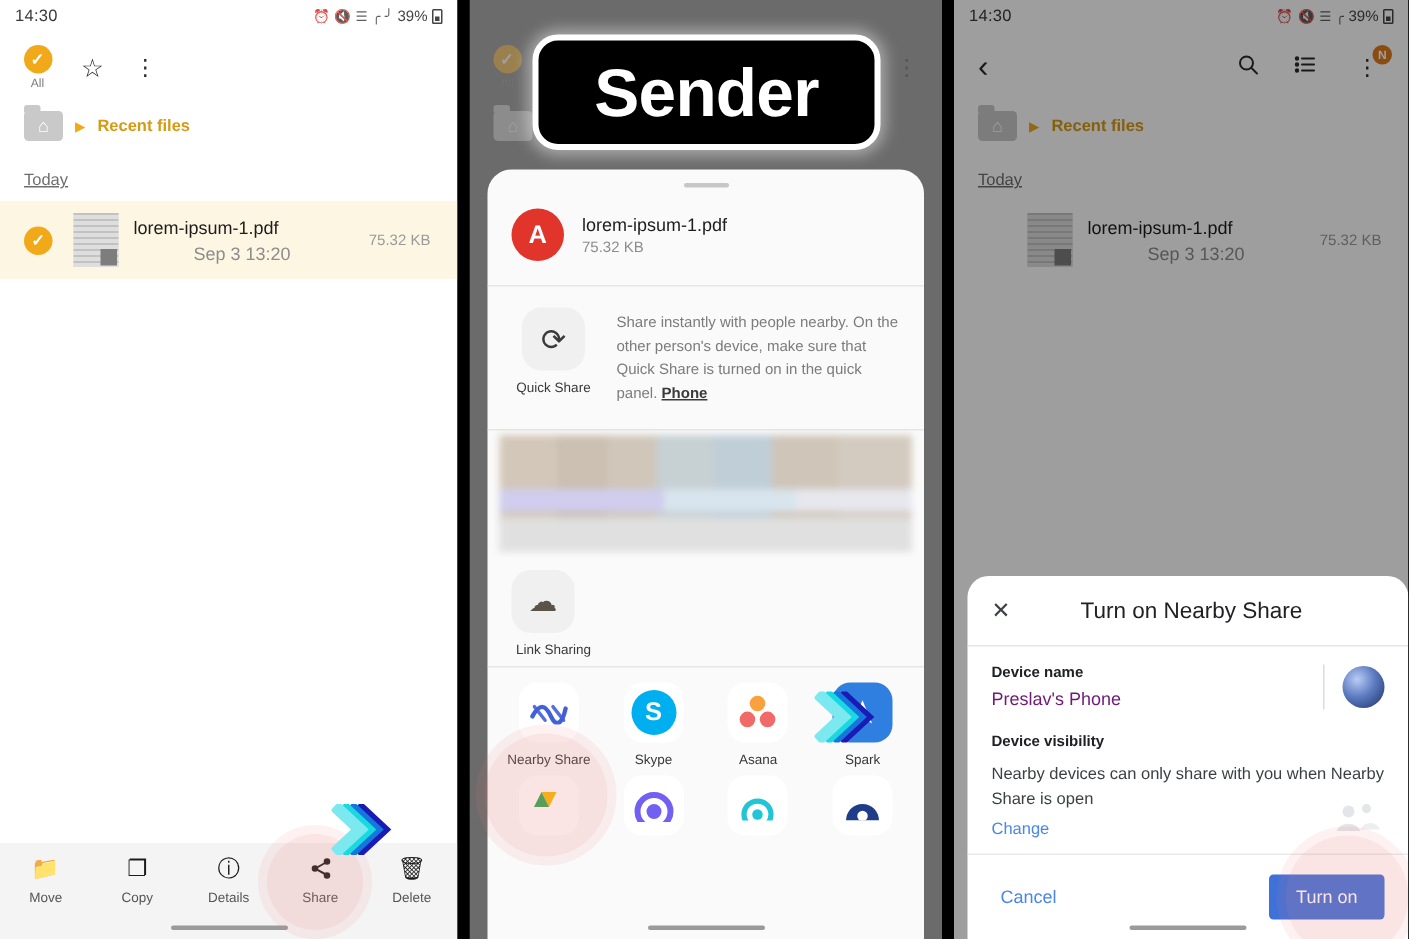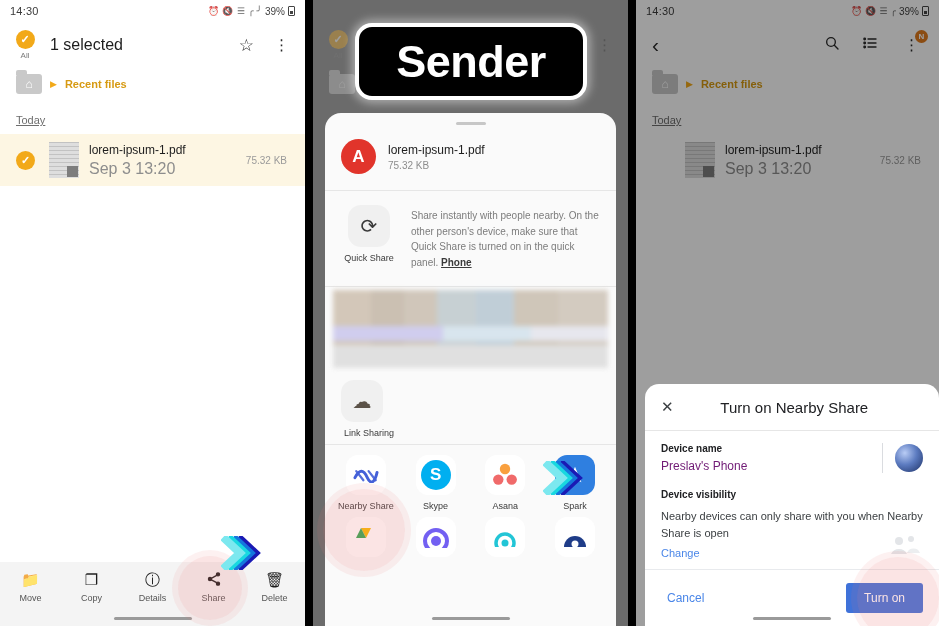--- a/index.html
+++ b/index.html
@@ -119,21 +119,21 @@
     position: relative; flex: 0 0 auto;
     background-image: repeating-linear-gradient(to bottom,
       #c2c2c2 0 1.5px, #dedede 1.5px 4px);
   }
   .f-thumb::after {
     content:''; position: absolute; right: 1px; bottom: 1px;
     width: 11px; height: 11px; background: #7d7d7d;
   }
   .f-meta { flex: 1; min-width: 0; }
   .f-name { font-size: 12px; color: #1d1d1d; }
-  .f-date { font-size: 16px; color: #8d8d8d; margin-top: 3px; }
+  .f-date { font-size: 12px; color: #8d8d8d; margin-top: 3px; margin-left: 40px; }
   .f-size { font-size: 10px; color: #9a9a9a; padding-right: 6px; }
 
   .p1-bottombar {
     position: absolute; left: 0; right: 0; bottom: 0;
     height: 64px; background: #f4f4f4;
     display: flex; align-items: flex-start; justify-content: space-around;
     padding-top: 9px;
   }
   .bb-item { text-align: center; width: 56px; }
   .bb-ic { font-size: 15px; color: #1c1c1c; height: 18px; line-height: 18px; }
@@ -349,21 +349,20 @@
         <span>39%</span>
         <span class="sb-batt"></span>
       </span>
     </div>
 
     <div class="p1-appbar">
       <div class="chk-all">
         <div class="chk-circle">✓</div>
         <div class="chk-label">All</div>
       </div>
-      <div class="p1-title">1 selected</div>
       <div class="appbar-ic">☆</div>
       <div class="appbar-ic dots">⋮</div>
     </div>
 
     <div class="breadcrumb">
       <div class="bc-folder"></div>
       <span class="bc-arrow">▶</span>
       <span class="bc-text">Recent files</span>
     </div>
 

